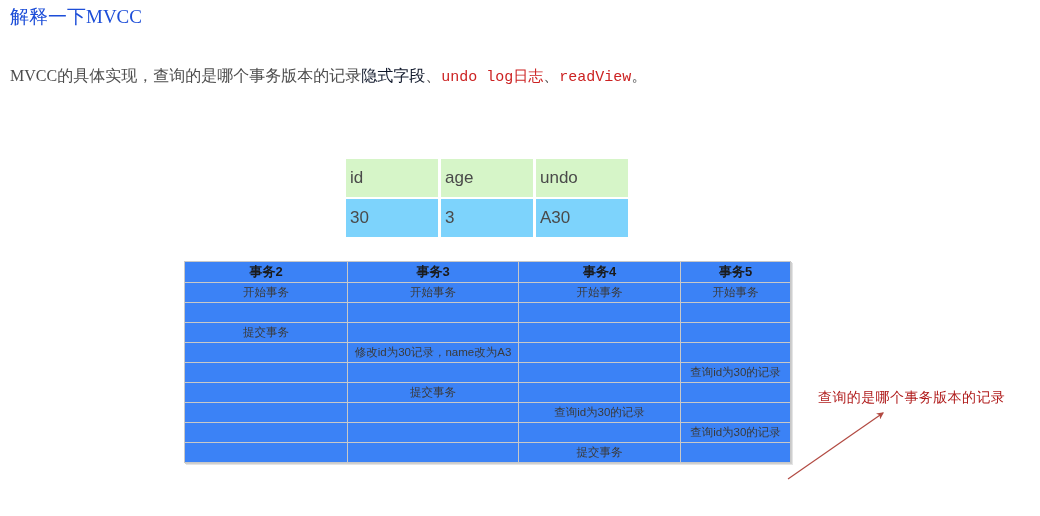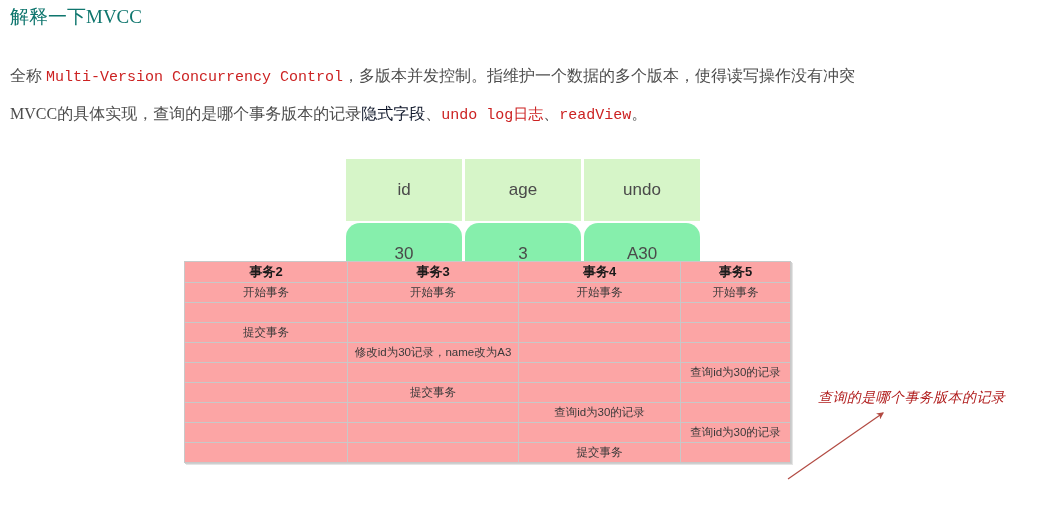--- a/index.html
+++ b/index.html
@@ -17,21 +17,21 @@
   }
 
   
   .page-title {
     position: absolute;
     left: 10px;
     top: 4px;
     font-family: "Liberation Serif", "DejaVu Serif", serif;
     font-size: 19px;
     line-height: 26px;
-    color: #0f766e;
+    color: #1d4ed8;
     white-space: nowrap;
     letter-spacing: 0px;
   }
 
   
   .para-block {
     position: absolute;
     left: 10px;
     top: 58px;
     width: 1025px;
@@ -56,44 +56,42 @@
   .record-table {
     position: absolute;
     left: 343px;
     top: 157px;
     border-collapse: separate;
     border-spacing: 3px 2px;
   }
   .record-table td {
     width: 84px;
     height: 30px;
-    text-align: center;
     vertical-align: middle;
     font-family: "Liberation Sans", "DejaVu Sans", sans-serif;
     font-size: 17px;
     color: #4a4a4a;
-    padding: 16px;
+    padding: 4px;
   }
   .record-table thead td {
     background: #d6f5c8;
   }
   .record-table tbody td {
-    background: #86efac;
-    border-radius: 14px;
+    background: #7dd3fc;
   }
 
   
   .tx-table {
     position: absolute;
     left: 184px;
     top: 261px;
     width: 606px;
     border-collapse: collapse;
     table-layout: fixed;
-    background: #fca5a5;
+    background: #3b82f6;
     box-shadow: 1px 1px 0 0 #cfcfcf, 2px 2px 0 0 #e4e4e4;
   }
   .tx-table col.c1 { width: 163px; }
   .tx-table col.c2 { width: 171px; }
   .tx-table col.c3 { width: 162px; }
   .tx-table col.c4 { width: 110px; }
 
   .tx-table th,
   .tx-table td {
     border: 1px solid #c8c8c8;
@@ -125,38 +123,36 @@
   .annotation-text {
     position: absolute;
     left: 818px;
     top: 388px;
     font-family: "Liberation Sans", "DejaVu Sans", sans-serif;
     font-size: 14px;
     line-height: 18px;
     color: #b01c1c;
     white-space: nowrap;
     letter-spacing: 0.4px;
-    font-style: italic;
   }
   .annotation-arrow {
     position: absolute;
     left: 780px;
     top: 405px;
     width: 120px;
     height: 80px;
     pointer-events: none;
   }
 </style>
 </head>
 <body>
 
 <div class="page-title">解释一下MVCC</div>
 
 <div class="para-block">
-  <div class="para-line"><span>全称 </span><span class="red-mono">Multi-Version Concurrency Control</span><span>，多版本并发控制。指维护一个数据的多个版本，使得读写操作没有冲突</span></div>
   <div class="para-line"><span>MVCC的具体实现，查询的是哪个事务版本的记录</span><span class="red">隐式字段</span><span>、</span><span class="red-mono">undo log日志</span><span>、</span><span class="red-mono">readView</span><span>。</span></div>
 </div>
 
 <table class="record-table">
   <thead>
     <tr>
         <td>id</td>
         <td>age</td>
         <td>undo</td>
       </tr>

